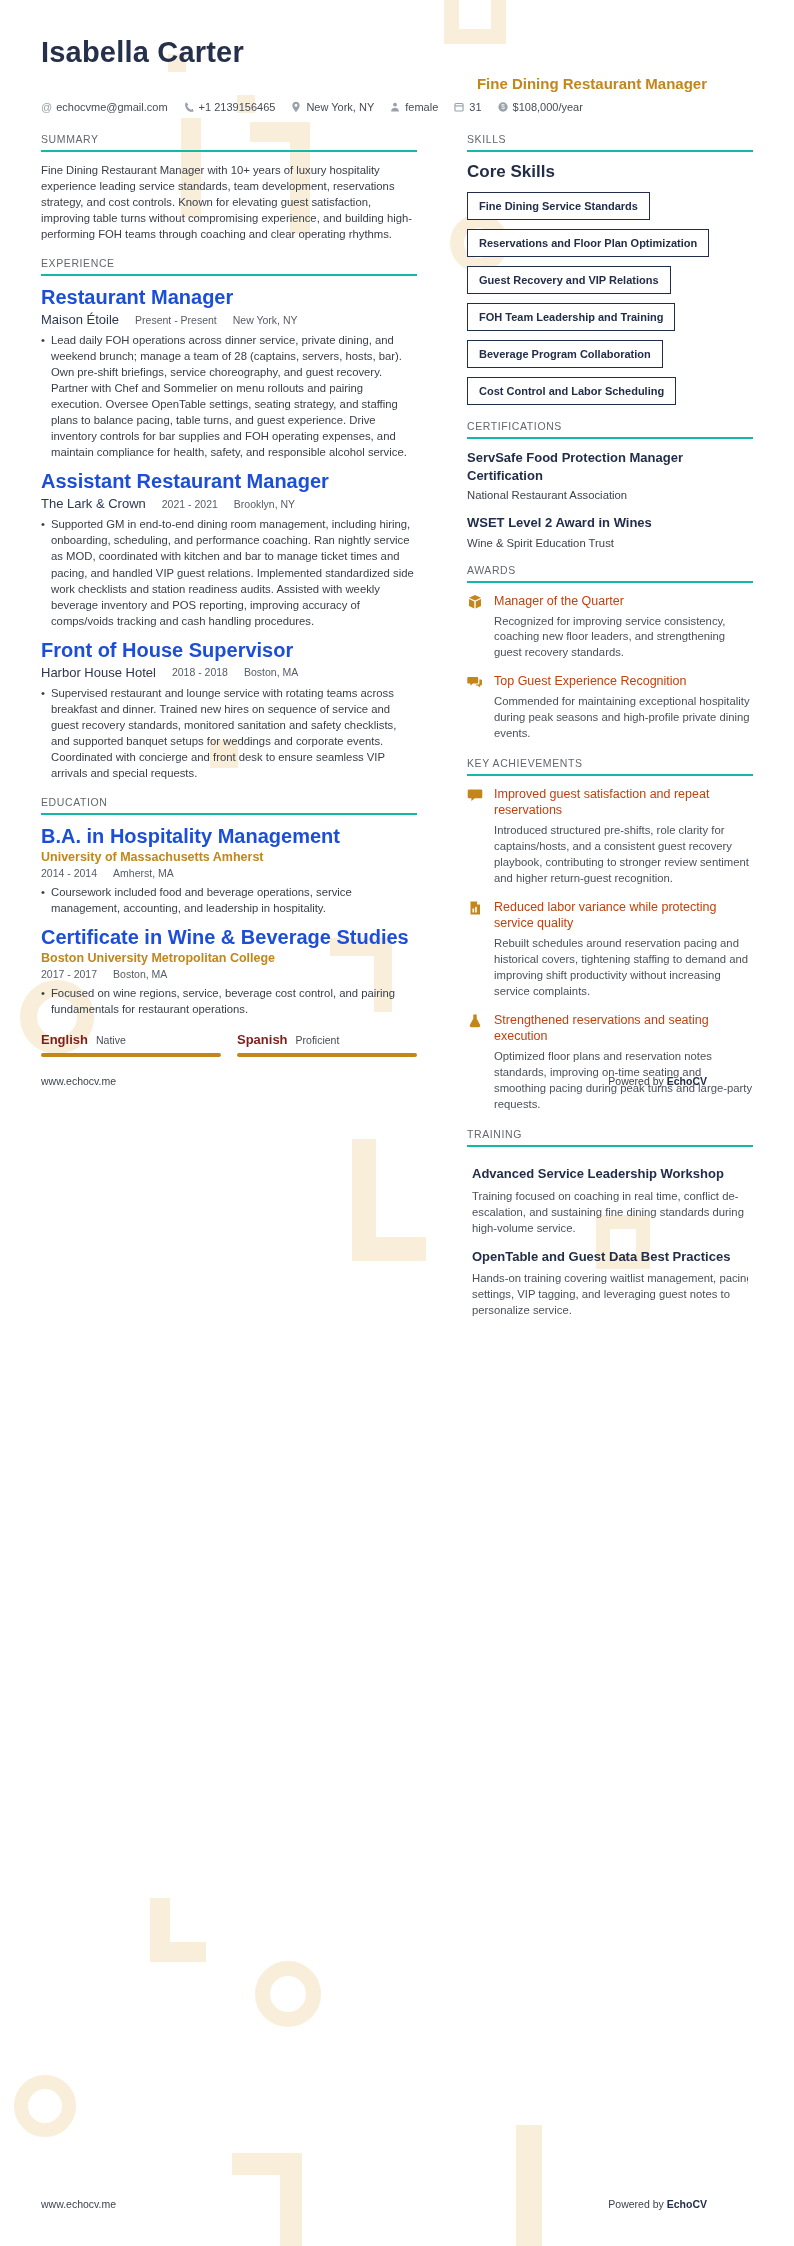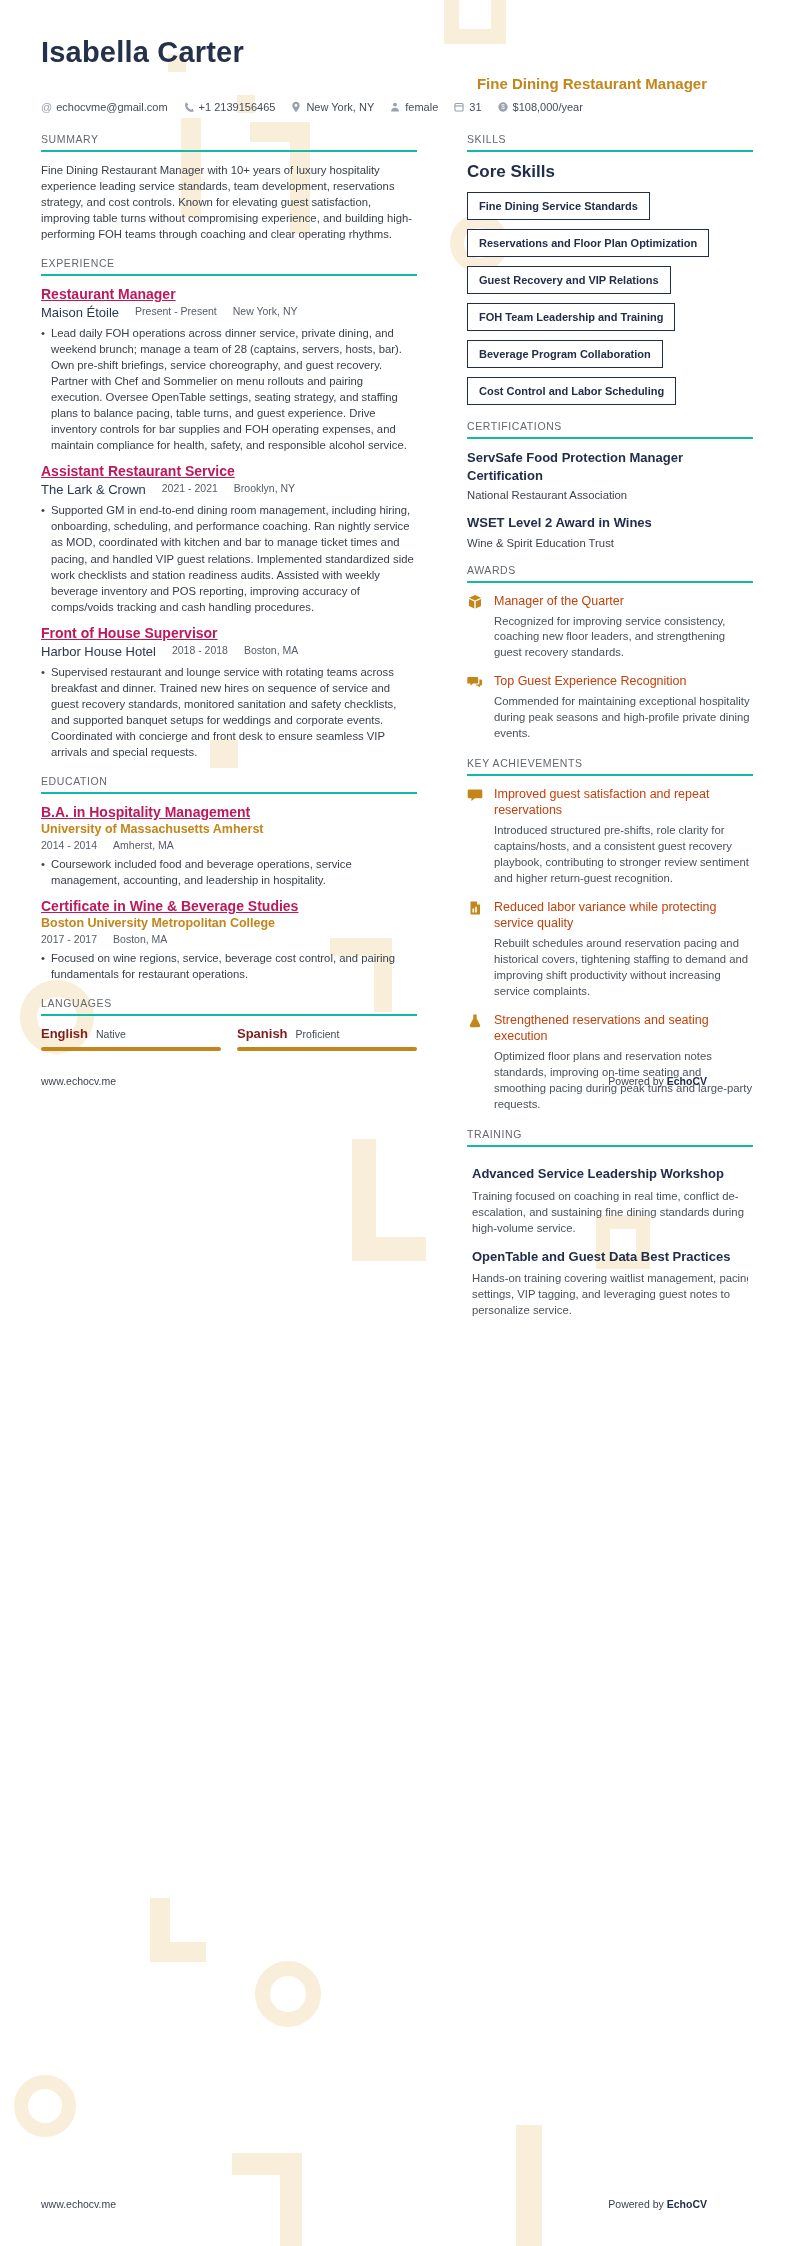--- a/index.html
+++ b/index.html
@@ -35,22 +35,22 @@
   .col-left { width: 376px; flex: 0 0 auto; }
   .col-right { width: 286px; flex: 0 0 auto; }
 
   .section { margin-bottom: 15px; }
   .sec-label { font-size: 10.5px; letter-spacing: .6px; color: #63686f;
     padding-bottom: 5px; border-bottom: 2px solid #14b8a6; margin-bottom: 10px; }
 
   .body-text { font-size: 11.3px; line-height: 1.42; color: #3a404a; }
 
   .job { margin-bottom: 10px; }
-  .job-title { font-size: 14px; font-weight: bold; color: #be185d; text-decoration: underline; }
-  .job-meta { display: flex; gap: 16px; align-items: flex-start; margin-top: 3px; }
+  .job-title { font-size: 20px; font-weight: bold; color: #1d4ed8; }
+  .job-meta { display: flex; gap: 16px; align-items: center; margin-top: 3px; }
   .company { font-size: 13px; color: #2c3752; }
   .meta-small { font-size: 10.5px; color: #565d68; }
   .bullet { display: flex; gap: 6px; margin-top: 5px; }
   .bullet .dot { font-size: 11.3px; line-height: 1.42; color: #3a404a; }
 
   .edu { margin-bottom: 10px; }
   .edu-school { font-size: 12.5px; font-weight: bold; color: #c2861a; margin-top: 2px; }
 
   .langs { display: flex; gap: 16px; }
   .lang { flex: 1; }
@@ -175,21 +175,21 @@
               <span class="meta-small">Present - Present</span>
               <span class="meta-small">New York, NY</span>
             </div>
             <div class="bullet">
               <span class="dot">•</span>
               <span class="body-text">Lead daily FOH operations across dinner service, private dining, and weekend brunch; manage a team of 28 (captains, servers, hosts, bar). Own pre-shift briefings, service choreography, and guest recovery. Partner with Chef and Sommelier on menu rollouts and pairing execution. Oversee OpenTable settings, seating strategy, and staffing plans to balance pacing, table turns, and guest experience. Drive inventory controls for bar supplies and FOH operating expenses, and maintain compliance for health, safety, and responsible alcohol service.</span>
             </div>
           </div>
 
           <div class="job">
-            <div class="job-title">Assistant Restaurant Service</div>
+            <div class="job-title">Assistant Restaurant Manager</div>
             <div class="job-meta">
               <span class="company">The Lark &amp; Crown</span>
               <span class="meta-small">2021 - 2021</span>
               <span class="meta-small">Brooklyn, NY</span>
             </div>
             <div class="bullet">
               <span class="dot">•</span>
               <span class="body-text">Supported GM in end-to-end dining room management, including hiring, onboarding, scheduling, and performance coaching. Ran nightly service as MOD, coordinated with kitchen and bar to manage ticket times and pacing, and handled VIP guest relations. Implemented standardized side work checklists and station readiness audits. Assisted with weekly beverage inventory and POS reporting, improving accuracy of comps/voids tracking and cash handling procedures.</span>
             </div>
           </div>
@@ -232,21 +232,20 @@
               <span class="meta-small">Boston, MA</span>
             </div>
             <div class="bullet">
               <span class="dot">•</span>
               <span class="body-text">Focused on wine regions, service, beverage cost control, and pairing fundamentals for restaurant operations.</span>
             </div>
           </div>
         </div>
 
         <div class="section">
-          <div class="sec-label">LANGUAGES</div>
           <div class="langs">
             <div class="lang">
               <div class="lang-head">
                 <span class="lang-name">English</span>
                 <span class="lang-level">Native</span>
               </div>
               <div class="lang-bar"></div>
             </div>
             <div class="lang">
               <div class="lang-head">

